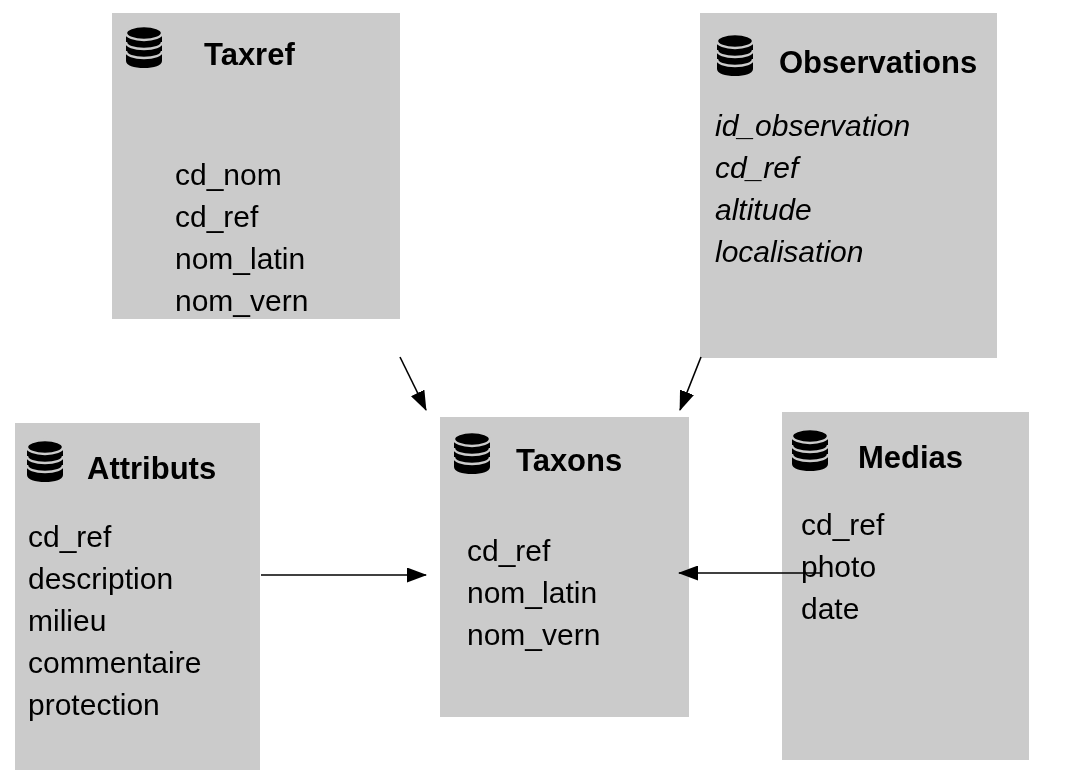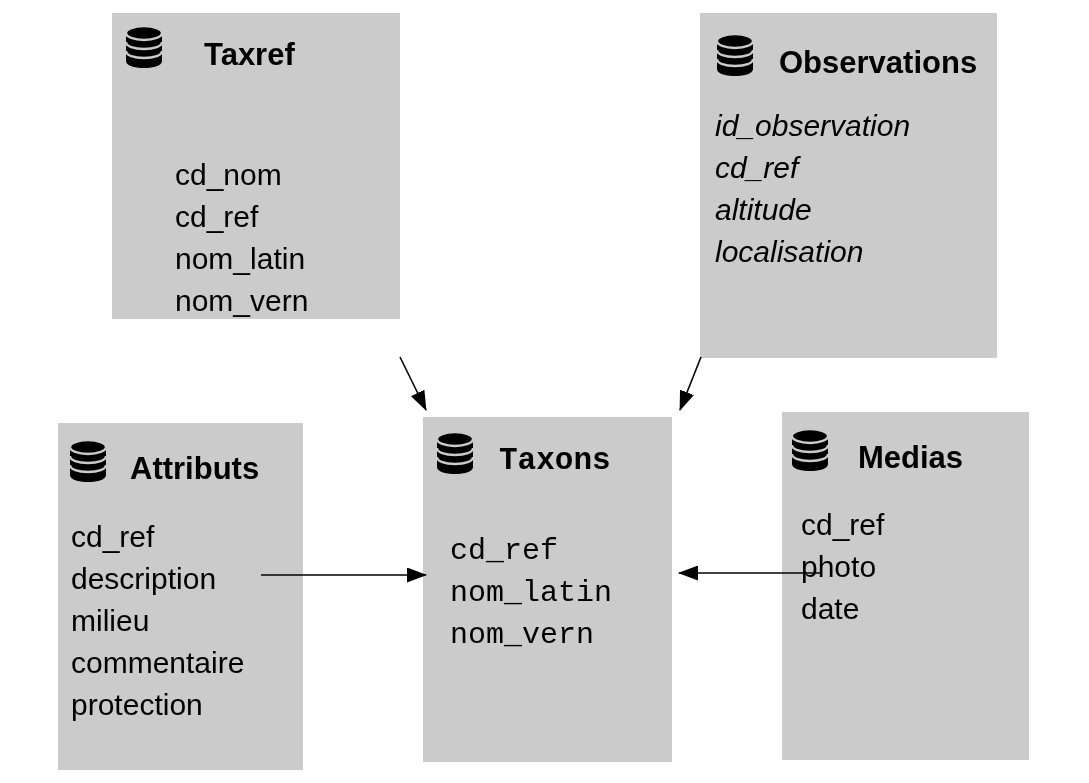--- a/index.html
+++ b/index.html
@@ -47,25 +47,25 @@
   }
   
   .e-taxref       { left: 112px; top: 13px;  width: 288px; height: 306px; }
   .e-taxref .hdr      { top: 8px;  left: 10px; gap: 38px; }
   .e-taxref .fields   { top: 113px; left: 63px; margin-top: 28px; }
 
   .e-observations { left: 700px; top: 13px;  width: 297px; height: 345px; }
   .e-observations .hdr    { top: 16px; left: 13px; gap: 22px; align-items: center; }
   .e-observations .fields { top: 92px;  left: 15px; font-style: italic; }
 
-  .e-attributs    { left: 15px;  top: 423px; width: 245px; height: 347px; margin-left: 43px; }
+  .e-attributs    { left: 15px;  top: 423px; width: 245px; height: 347px; }
   .e-attributs .hdr    { top: 12px; left: 8px;  gap: 20px; }
   .e-attributs .fields { top: 93px;  left: 13px; }
 
-  .e-taxons       { left: 423px; top: 417px; width: 249px; height: 345px; font-family: Liberation Mono, monospace; }
+  .e-taxons       { left: 440px; top: 417px; width: 249px; height: 300px; }
   .e-taxons .hdr      { top: 10px; left: 10px; gap: 22px; }
   .e-taxons .fields   { top: 113px; left: 27px; }
 
   .e-medias       { left: 782px; top: 412px; width: 247px; height: 348px; }
   .e-medias .hdr      { top: 12px; left: 6px;  gap: 26px; }
   .e-medias .fields   { top: 92px;  left: 19px; }
 
   .arrows {
     position: absolute;
     left: 0; top: 0;

